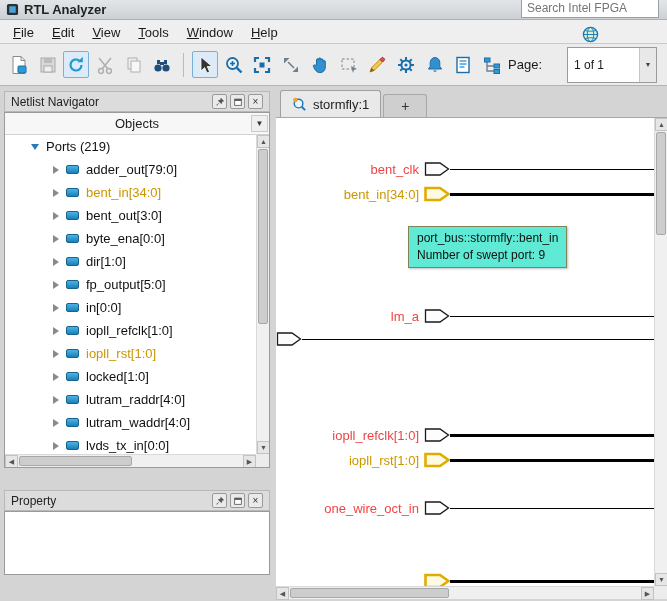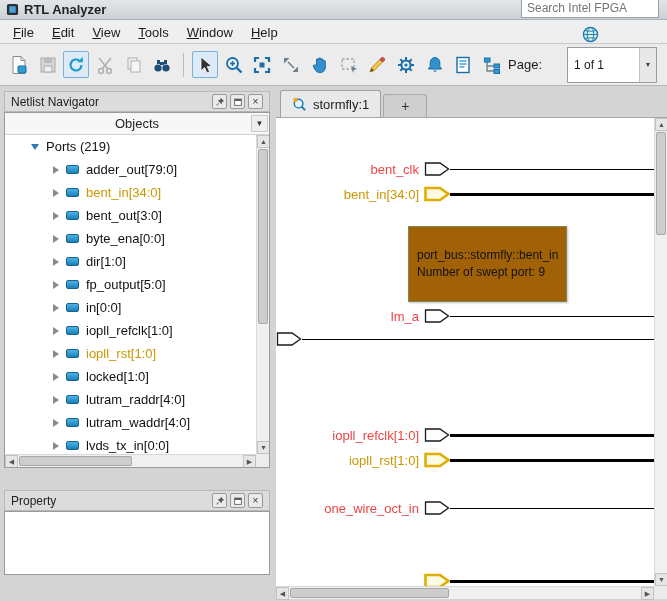--- a/index.html
+++ b/index.html
@@ -75,21 +75,21 @@
   .tab-plus{height:23px;width:44px;display:flex;align-items:center;justify-content:center;background:#cfcfcf;border:1px solid #a8a8a8;border-bottom:none;border-radius:3px 3px 0 0;margin-left:2px;font-size:14px;color:#333;}
   .canvas{position:absolute;top:27px;left:0;right:13px;bottom:13px;background:#fff;overflow:hidden;}
   .port{position:absolute;left:0;right:0;height:22px;display:flex;align-items:center;}
   .port-label{width:148px;text-align:right;padding-right:5px;color:#ef4444;font-size:13px;white-space:nowrap;}
   .port[data-hl="true"] .port-label{color:#c99700;}
   .pin{flex:0 0 auto;}
   .pin polygon{fill:#fdfdfd;stroke:#1a1a1a;stroke-width:1.3;}
   .port[data-hl="true"] .pin polygon{fill:#fffbe2;stroke:#e0ac00;stroke-width:2.6;}
   .wire{flex:1;height:1px;background:#000;}
   .port[data-bus="true"] .wire{height:3px;}
-  .tooltip{position:absolute;left:132px;top:108px;background:#a16207;border:1px solid #83835a;padding:20px 8px;font-size:12px;line-height:17px;color:#111;box-shadow:1px 1px 2px rgba(0,0,0,.25);white-space:nowrap;}
+  .tooltip{position:absolute;left:132px;top:108px;background:#5eead4;border:1px solid #83835a;padding:3px 8px;font-size:12px;line-height:17px;color:#111;box-shadow:1px 1px 2px rgba(0,0,0,.25);white-space:nowrap;}
   .cvsb{top:27px;right:0;bottom:13px;width:13px;border-left:1px solid #dadada;}
   .cvsb .sb-thumb{left:1px;right:1px;top:14px;height:22%;}
   .chsb{left:0;right:13px;bottom:0;height:13px;border-top:1px solid #dadada;}
   .chsb .sb-thumb{top:1px;bottom:1px;left:14px;width:42%;}
 </style>
 </head>
 <body>
 
 <div class="titlebar">
   <svg class="app-icon" viewBox="0 0 14 14">

